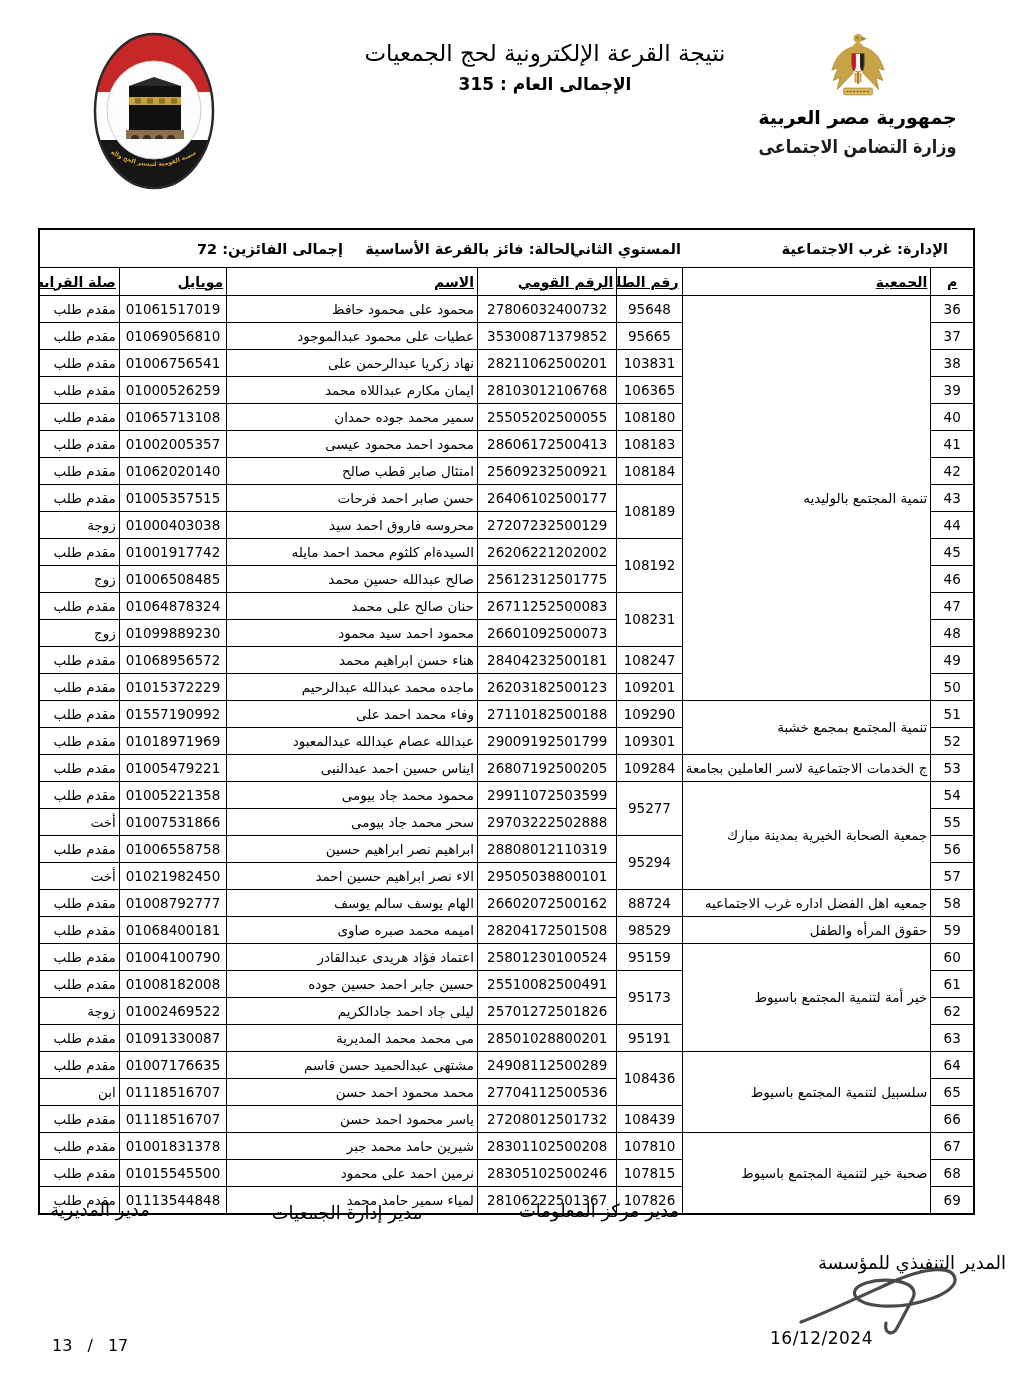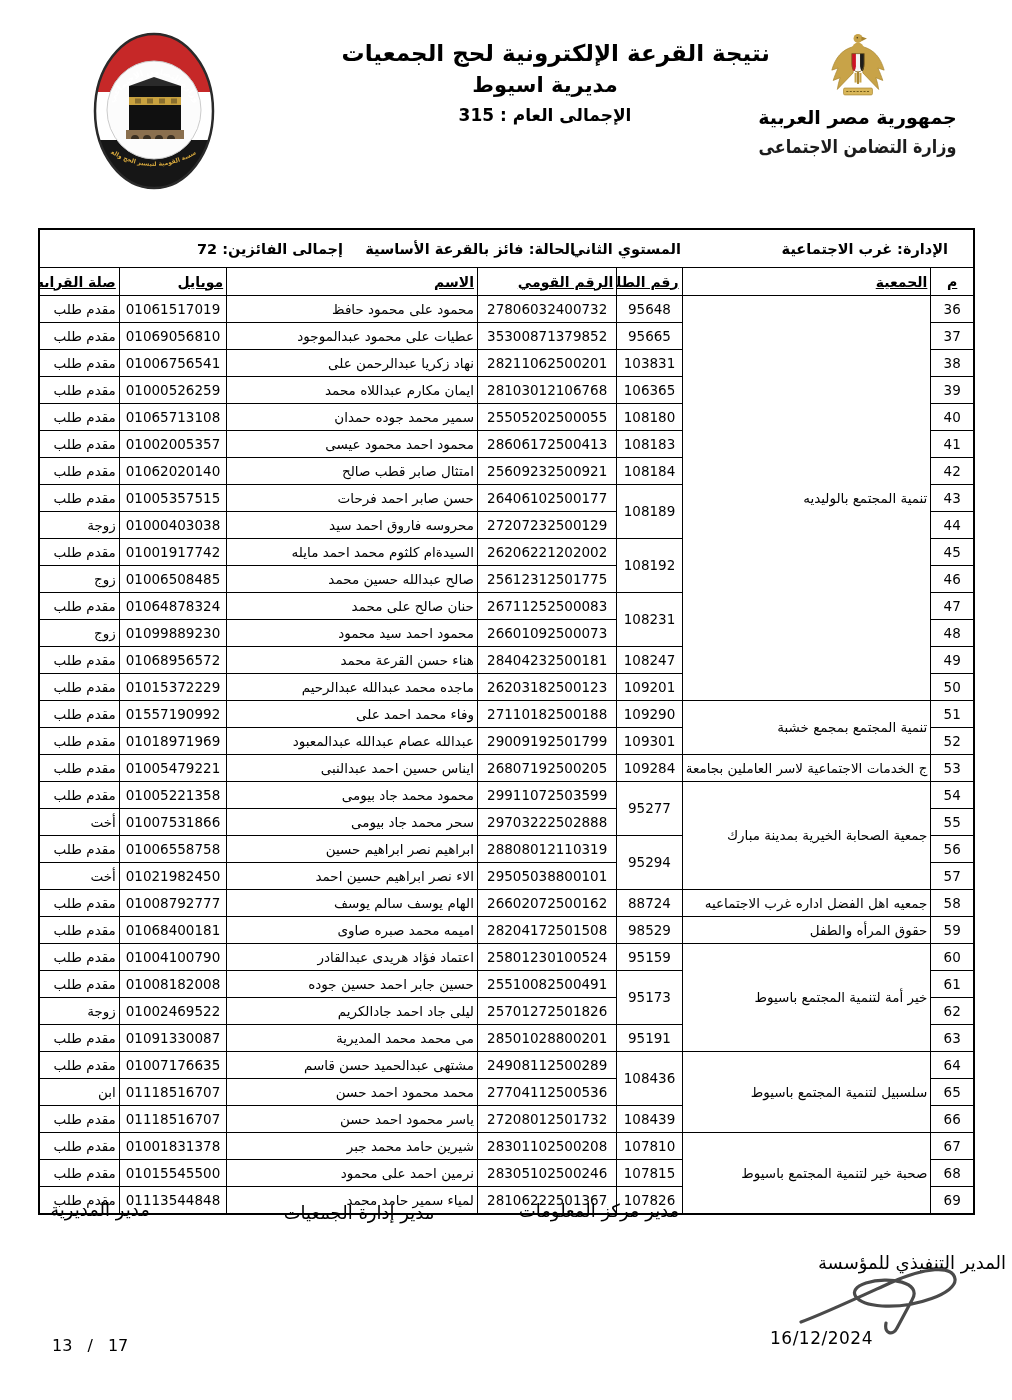--- a/index.html
+++ b/index.html
@@ -2,21 +2,21 @@
 <html lang="ar" dir="rtl"><head>
 <meta charset="utf-8">
 <style>
   html,body{margin:0;padding:0;background:#e9e9e9;}
   .page{position:relative;width:1012px;height:1400px;background:#ffffff;margin:0 auto;
         font-family:"DejaVu Sans",sans-serif;color:#000;direction:rtl;overflow:hidden;}
 
   
   .seal{position:absolute;left:86px;top:26px;width:136px;height:170px;}
   .title-block{position:absolute;left:320px;top:40px;width:450px;text-align:center;}
-  .title-line1{font-size:23px;font-weight:bold;text-align:right;}
+  .title-line1{font-size:23px;font-weight:normal;}
   .title-line2{font-size:15px;font-weight:bold;margin-top:7px;}
   .title-line3{font-size:21px;font-weight:bold;margin-top:7px;}
   .title-line4{font-size:17px;font-weight:bold;margin-top:8px;}
   .emblem-block{position:absolute;left:750px;top:30px;width:215px;text-align:center;}
   .emblem-block svg{display:block;margin:0 auto;}
   .republic{font-size:19px;font-weight:bold;margin-top:4px;letter-spacing:.5px;}
   .ministry{font-size:16px;font-weight:bold;margin-top:9px;color:#1c1c1c;transform:scaleY(1.15);}
 
   
   table.results{position:absolute;left:38px;top:228px;width:937px;border-collapse:collapse;
@@ -35,21 +35,21 @@
   td.c-assoc{text-align:right;font-size:12.5px;white-space:normal;line-height:12px;}
   td.c-req{text-align:center;font-size:14px;}
   td.c-nid{text-align:center;font-size:14px;}
   td.c-name{text-align:right;font-size:13px;}
   td.c-mob{text-align:center;font-size:14px;}
   td.c-rel{text-align:right;font-size:13px;}
 
   
   .sig-label{position:absolute;transform:translateX(-50%);font-size:18px;font-weight:normal;white-space:nowrap;}
   .sig-info{left:599px;top:1200px;}
-  .sig-assoc-dir{left:347px;top:1202px;margin-left:12px;}
+  .sig-assoc-dir{left:347px;top:1202px;}
   .sig-mudiriya{left:100px;top:1199px;}
   .sig-exec{left:912px;top:1224px;margin-top:28px;}
   .signature-svg{position:absolute;left:793px;top:1246px;}
   .doc-date{position:absolute;left:770px;top:1328px;font-size:17px;direction:ltr;letter-spacing:.5px;text-align:center;}
   .page-num{position:absolute;left:52px;top:1336px;font-size:16px;direction:ltr;}
   .page-num b{font-weight:normal;margin:0 10px;}
 </style>
 </head>
 <body>
 
@@ -87,21 +87,20 @@
       </text>
       <text font-size="6" font-weight="bold" fill="#d7a83d" font-family="DejaVu Sans, sans-serif">
         <textPath href="#botArc" startOffset="50%" text-anchor="middle">المؤسسة القومية لتيسير الحج والعمرة</textPath>
       </text>
       <ellipse cx="68" cy="85" rx="59" ry="77" fill="none" stroke="#2a2a2a" stroke-width="2.5"></ellipse>
     </svg>
   </div>
 
   <div class="title-block">
     <div class="title-line1">نتيجة القرعة الإلكترونية لحج الجمعيات</div>
-    <div class="title-line3">مديرية اسيوط</div>
     <div class="title-line4">الإجمالى العام : 315</div>
   </div>
 
   <div class="emblem-block">
     <svg width="62" height="72" viewBox="0 0 90 104">
 
       <path d="M38 24 C22 28 12 40 7 58 L16 55 C13 62 11 67 9 73 L19 69 C17 75 16 80 15 86 L38 62 Z" fill="#c8a348" stroke="#a8842f" stroke-width="1"></path>
       <path d="M52 24 C68 28 78 40 83 58 L74 55 C77 62 79 67 81 73 L71 69 C73 75 74 80 75 86 L52 62 Z" fill="#c8a348" stroke="#a8842f" stroke-width="1"></path>
 
       <circle cx="45" cy="12" r="6.5" fill="#c8a348"></circle>
@@ -256,21 +255,21 @@
           <td class="c-num">48</td>
           <td class="c-nid">26601092500073</td>
           <td class="c-name">محمود احمد سيد محمود</td>
           <td class="c-mob">01099889230</td>
           <td class="c-rel">زوج</td>
         </tr>
         <tr>
           <td class="c-num">49</td>
           <td class="c-req">108247</td>
           <td class="c-nid">28404232500181</td>
-          <td class="c-name">هناء حسن القرعة محمد</td>
+          <td class="c-name">هناء حسن ابراهيم محمد</td>
           <td class="c-mob">01068956572</td>
           <td class="c-rel">مقدم طلب</td>
         </tr>
         <tr>
           <td class="c-num">50</td>
           <td class="c-req">109201</td>
           <td class="c-nid">26203182500123</td>
           <td class="c-name">ماجده محمد عبدالله عبدالرحيم</td>
           <td class="c-mob">01015372229</td>
           <td class="c-rel">مقدم طلب</td>

